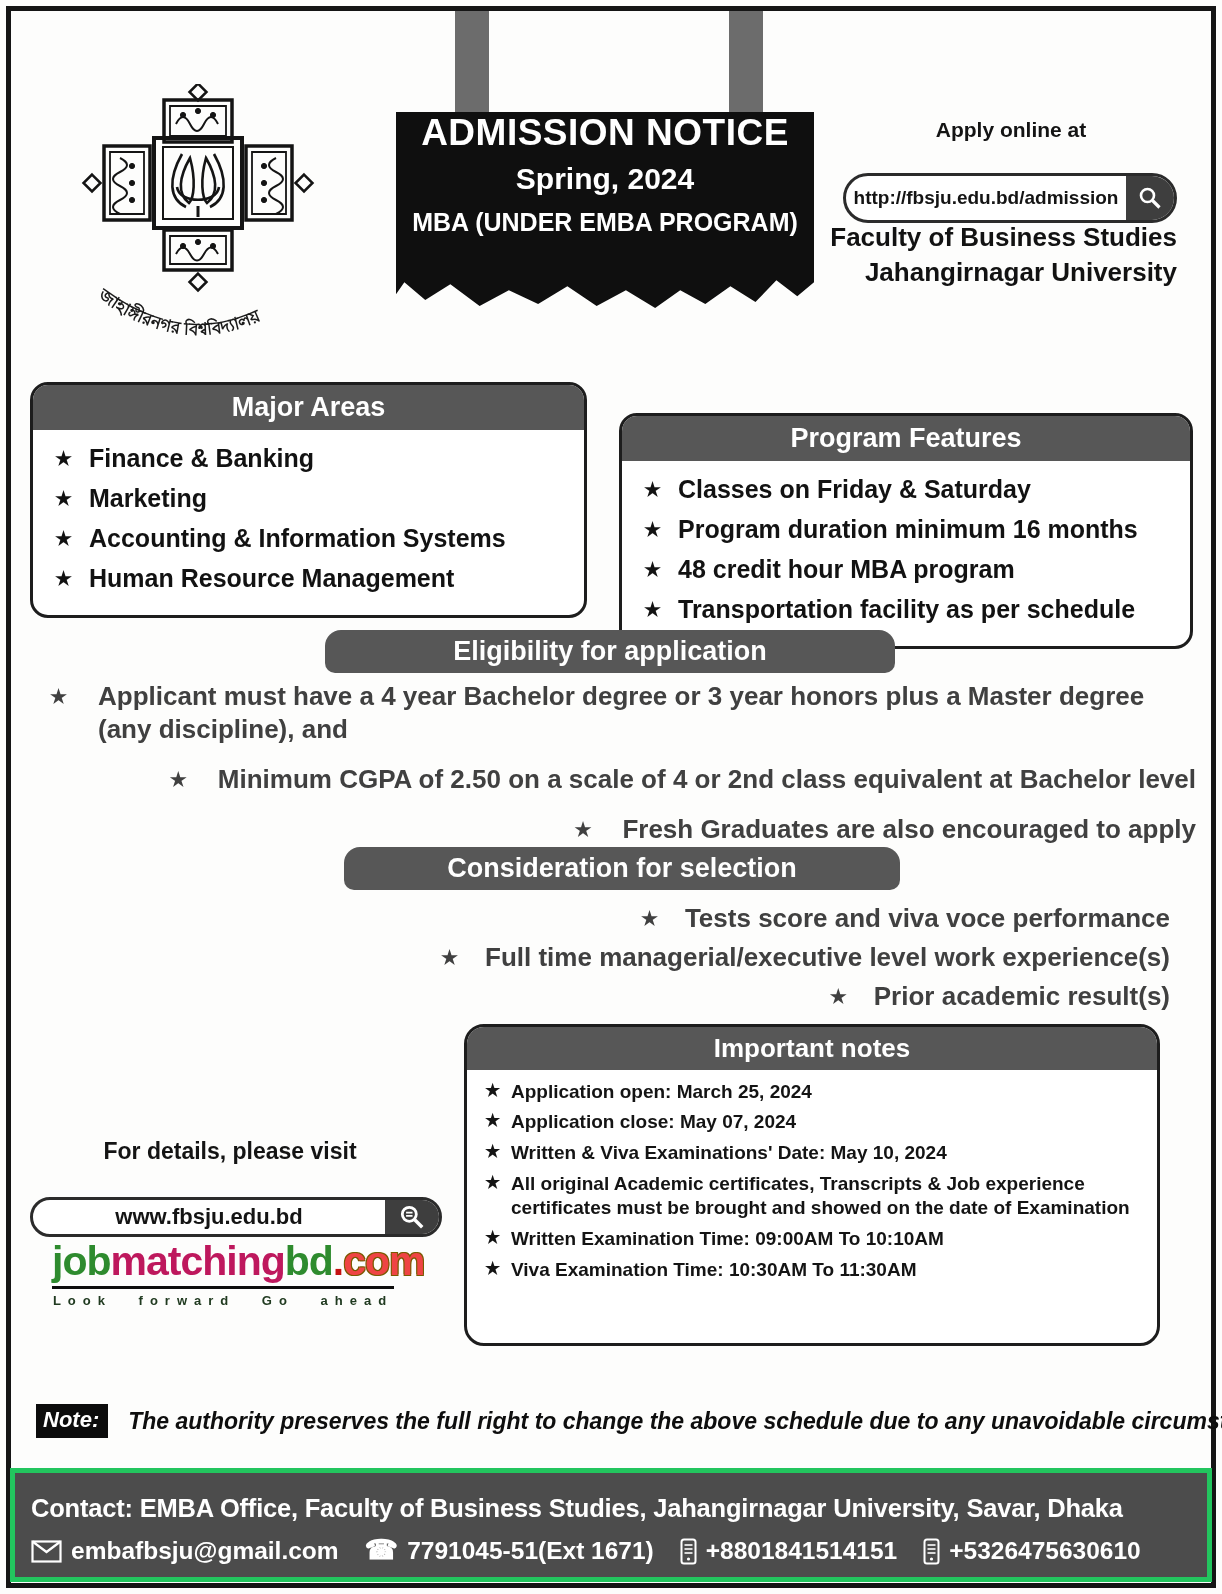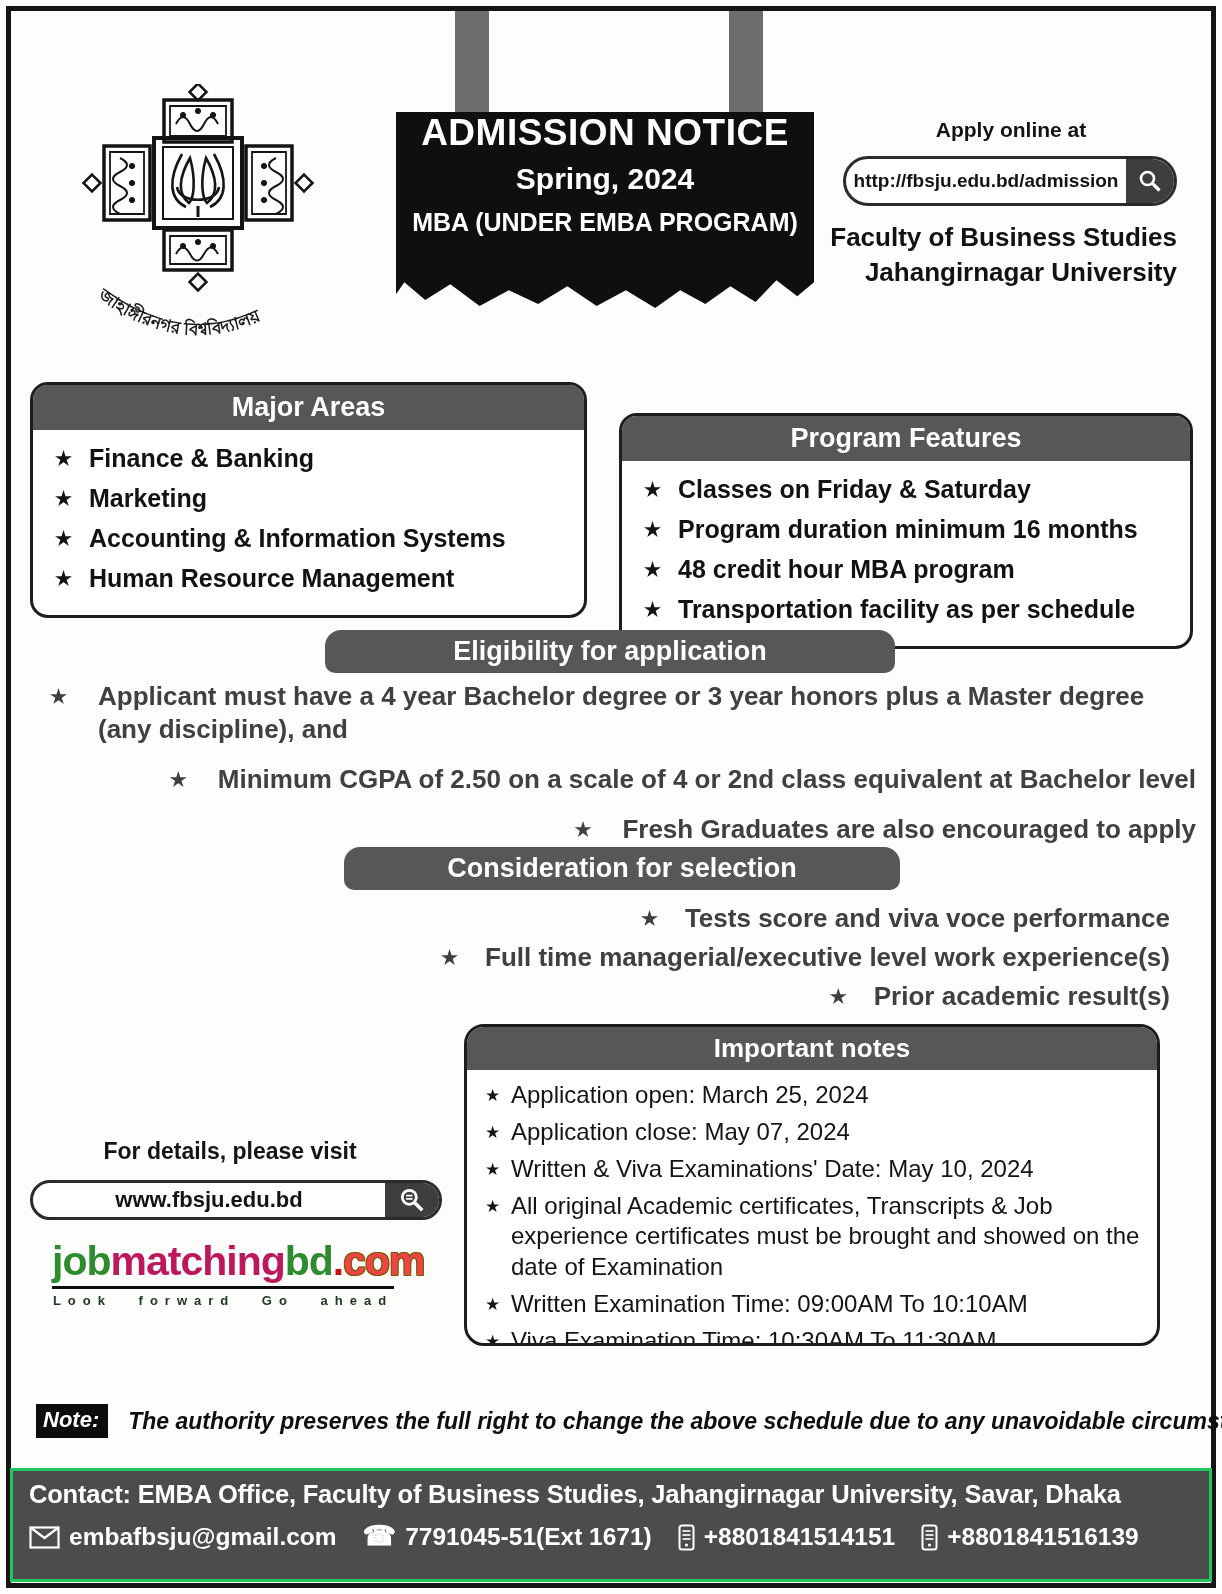--- a/index.html
+++ b/index.html
@@ -21,21 +21,21 @@
   .banner-title{font-size:37px; font-weight:bold; letter-spacing:.5px;}
   .banner-session{font-size:30px; font-weight:bold; margin-top:8px;}
   .banner-program{font-size:25px; font-weight:bold; margin-top:12px;}
 
   
   .emblem{position:absolute; left:62px; top:84px;}
   .emblem path,.emblem rect,.emblem circle,.emblem polygon{vector-effect:non-scaling-stroke;}
 
   
   .apply-label{position:absolute; left:845px; top:118px; width:332px; text-align:center; font-size:21px; font-weight:bold;}
-  .pill{border:3.5px solid #2b2b2b; border-radius:28px; background:#fff; display:flex; align-items:stretch; overflow:hidden; box-sizing:border-box;}
+  .pill{border:3.5px solid #2b2b2b; border-radius:28px; background:#fff; display:flex; align-items:stretch; overflow:hidden; box-sizing:border-box;margin-top:17px;}
   .pill-top{position:absolute; left:843px; top:156px; width:334px; height:50px;}
   .pill-text{flex:1; display:flex; align-items:center; justify-content:center; font-weight:bold; white-space:nowrap;}
   .pill-top .pill-text{font-size:19px;}
   .pill-btn{width:48px; background:#3e3e3e; display:flex; align-items:center; justify-content:center;}
   .faculty{position:absolute; left:640px; top:220px; width:537px; text-align:right; font-size:26px; font-weight:bold; line-height:1.35; color:#121212;}
 
   
   .gbox{position:absolute; border:3px solid #1d1d1d; border-radius:18px; background:#fff; overflow:hidden; box-sizing:border-box;}
   .gbox-header{height:45px; background:#575757; color:#fff; font-size:27px; font-weight:bold; display:flex; align-items:center; justify-content:center;}
   .box-major{left:30px; top:382px; width:557px; height:236px;}
@@ -58,21 +58,21 @@
   .elig-list li::before{flex:0 0 48px; padding-left:12px;}
   .elig-list li + li{margin-top:17px;}
   .sel-list{left:60px; top:899px; width:1110px;}
   .sel-list li{padding:4px 0;}
   .sel-list li::before{flex:0 0 44px; padding-left:12px;}
 
   
   .box-notes{left:464px; top:1024px; width:696px; height:322px; border-radius:20px;}
   .box-notes .gbox-header{height:43px; font-size:26px;}
   ul.noteslist{list-style:none; margin:6px 0 0 0; padding:0 12px 0 14px;}
-  ul.noteslist li{display:flex; align-items:baseline; font-size:24px; font-weight:normal; line-height:1.26; padding:3.5px 0;}
+  ul.noteslist li{display:flex; align-items:baseline; font-size:19px; font-weight:bold; line-height:1.26; padding:3.5px 0;}
   ul.noteslist li::before{content:"★"; font-size:17px; flex:0 0 26px; padding-left:4px; transform:translateY(-2px);}
 
   
   .details-label{position:absolute; left:58px; top:1138px; width:344px; text-align:center; font-size:23px; font-weight:bold;}
   .pill-bottom{position:absolute; left:30px; top:1180px; width:412px; height:40px;}
   .pill-bottom .pill-text{font-size:22px;}
   .pill-bottom .pill-btn{width:54px;}
   .watermark{position:absolute; left:52px; top:1238px; width:342px; text-align:center;}
   .wm-brand{font-size:41px; font-weight:bold; letter-spacing:-1px; white-space:nowrap;}
   .wm-p0,.wm-p2{color:#2e8b2e;}
@@ -82,21 +82,21 @@
   .wm-tagline{margin-top:1px; border-top:3px solid #0d0d0d; padding-top:4px; font-size:13px; font-weight:bold;
     letter-spacing:7px; word-spacing:16px; color:#203a20; white-space:nowrap;}
 
   
   .note-row{position:absolute; left:36px; top:1404px; width:1158px; display:flex; align-items:center; gap:20px;}
   .note-label{background:#0c0c0c; color:#fff; font-size:22px; font-weight:bold; font-style:italic; padding:3px 9px 5px 7px;}
   .note-text{font-size:23px; font-weight:bold; font-style:italic; color:#0e0e0e; white-space:nowrap;}
 
   
   .contact-bar{position:absolute; left:10px; top:1468px; width:1202px; height:114px; background:#4c4c4c;
-    border:3px solid #22c55e; box-sizing:border-box; color:#fff; padding:4px 16px;}
+    border:5px solid #22c55e; box-sizing:border-box; color:#fff; padding:16px 16px;}
   .contact-line1{font-size:25.5px; font-weight:bold; letter-spacing:-.2px; margin-top:5px;}
   .contact-line2{margin-top:12px; display:flex; align-items:center; gap:8px; font-size:24.5px; font-weight:bold;}
   .contact-item{display:flex; align-items:center; gap:9px; white-space:nowrap;}
   .contact-item + .contact-item{margin-left:18px;}
   .tel-glyph{font-size:27px; font-style:normal; transform:translateY(-1px);}
 </style>
 </head>
 <body>
 
 <div class="poster">
@@ -315,17 +315,17 @@
         <span>+8801841514151</span>
       </span>
       <span class="contact-item">
         <svg width="17" height="27" viewBox="0 0 17 27">
           <rect x="1.5" y="1.5" width="14" height="24" rx="2.5" fill="none" stroke="#fff" stroke-width="2"></rect>
           <line x1="4.5" y1="7" x2="12.5" y2="7" stroke="#fff" stroke-width="1.6"></line>
           <line x1="4.5" y1="11" x2="12.5" y2="11" stroke="#fff" stroke-width="1.6"></line>
           <line x1="4.5" y1="15" x2="12.5" y2="15" stroke="#fff" stroke-width="1.6"></line>
           <circle cx="8.5" cy="21" r="1.6" fill="#fff"></circle>
         </svg>
-        <span>+8801841516139</span>
+        <span>+5326475630610</span>
       </span>
     </div>
   </div>
 </div>
 
 </body></html>

